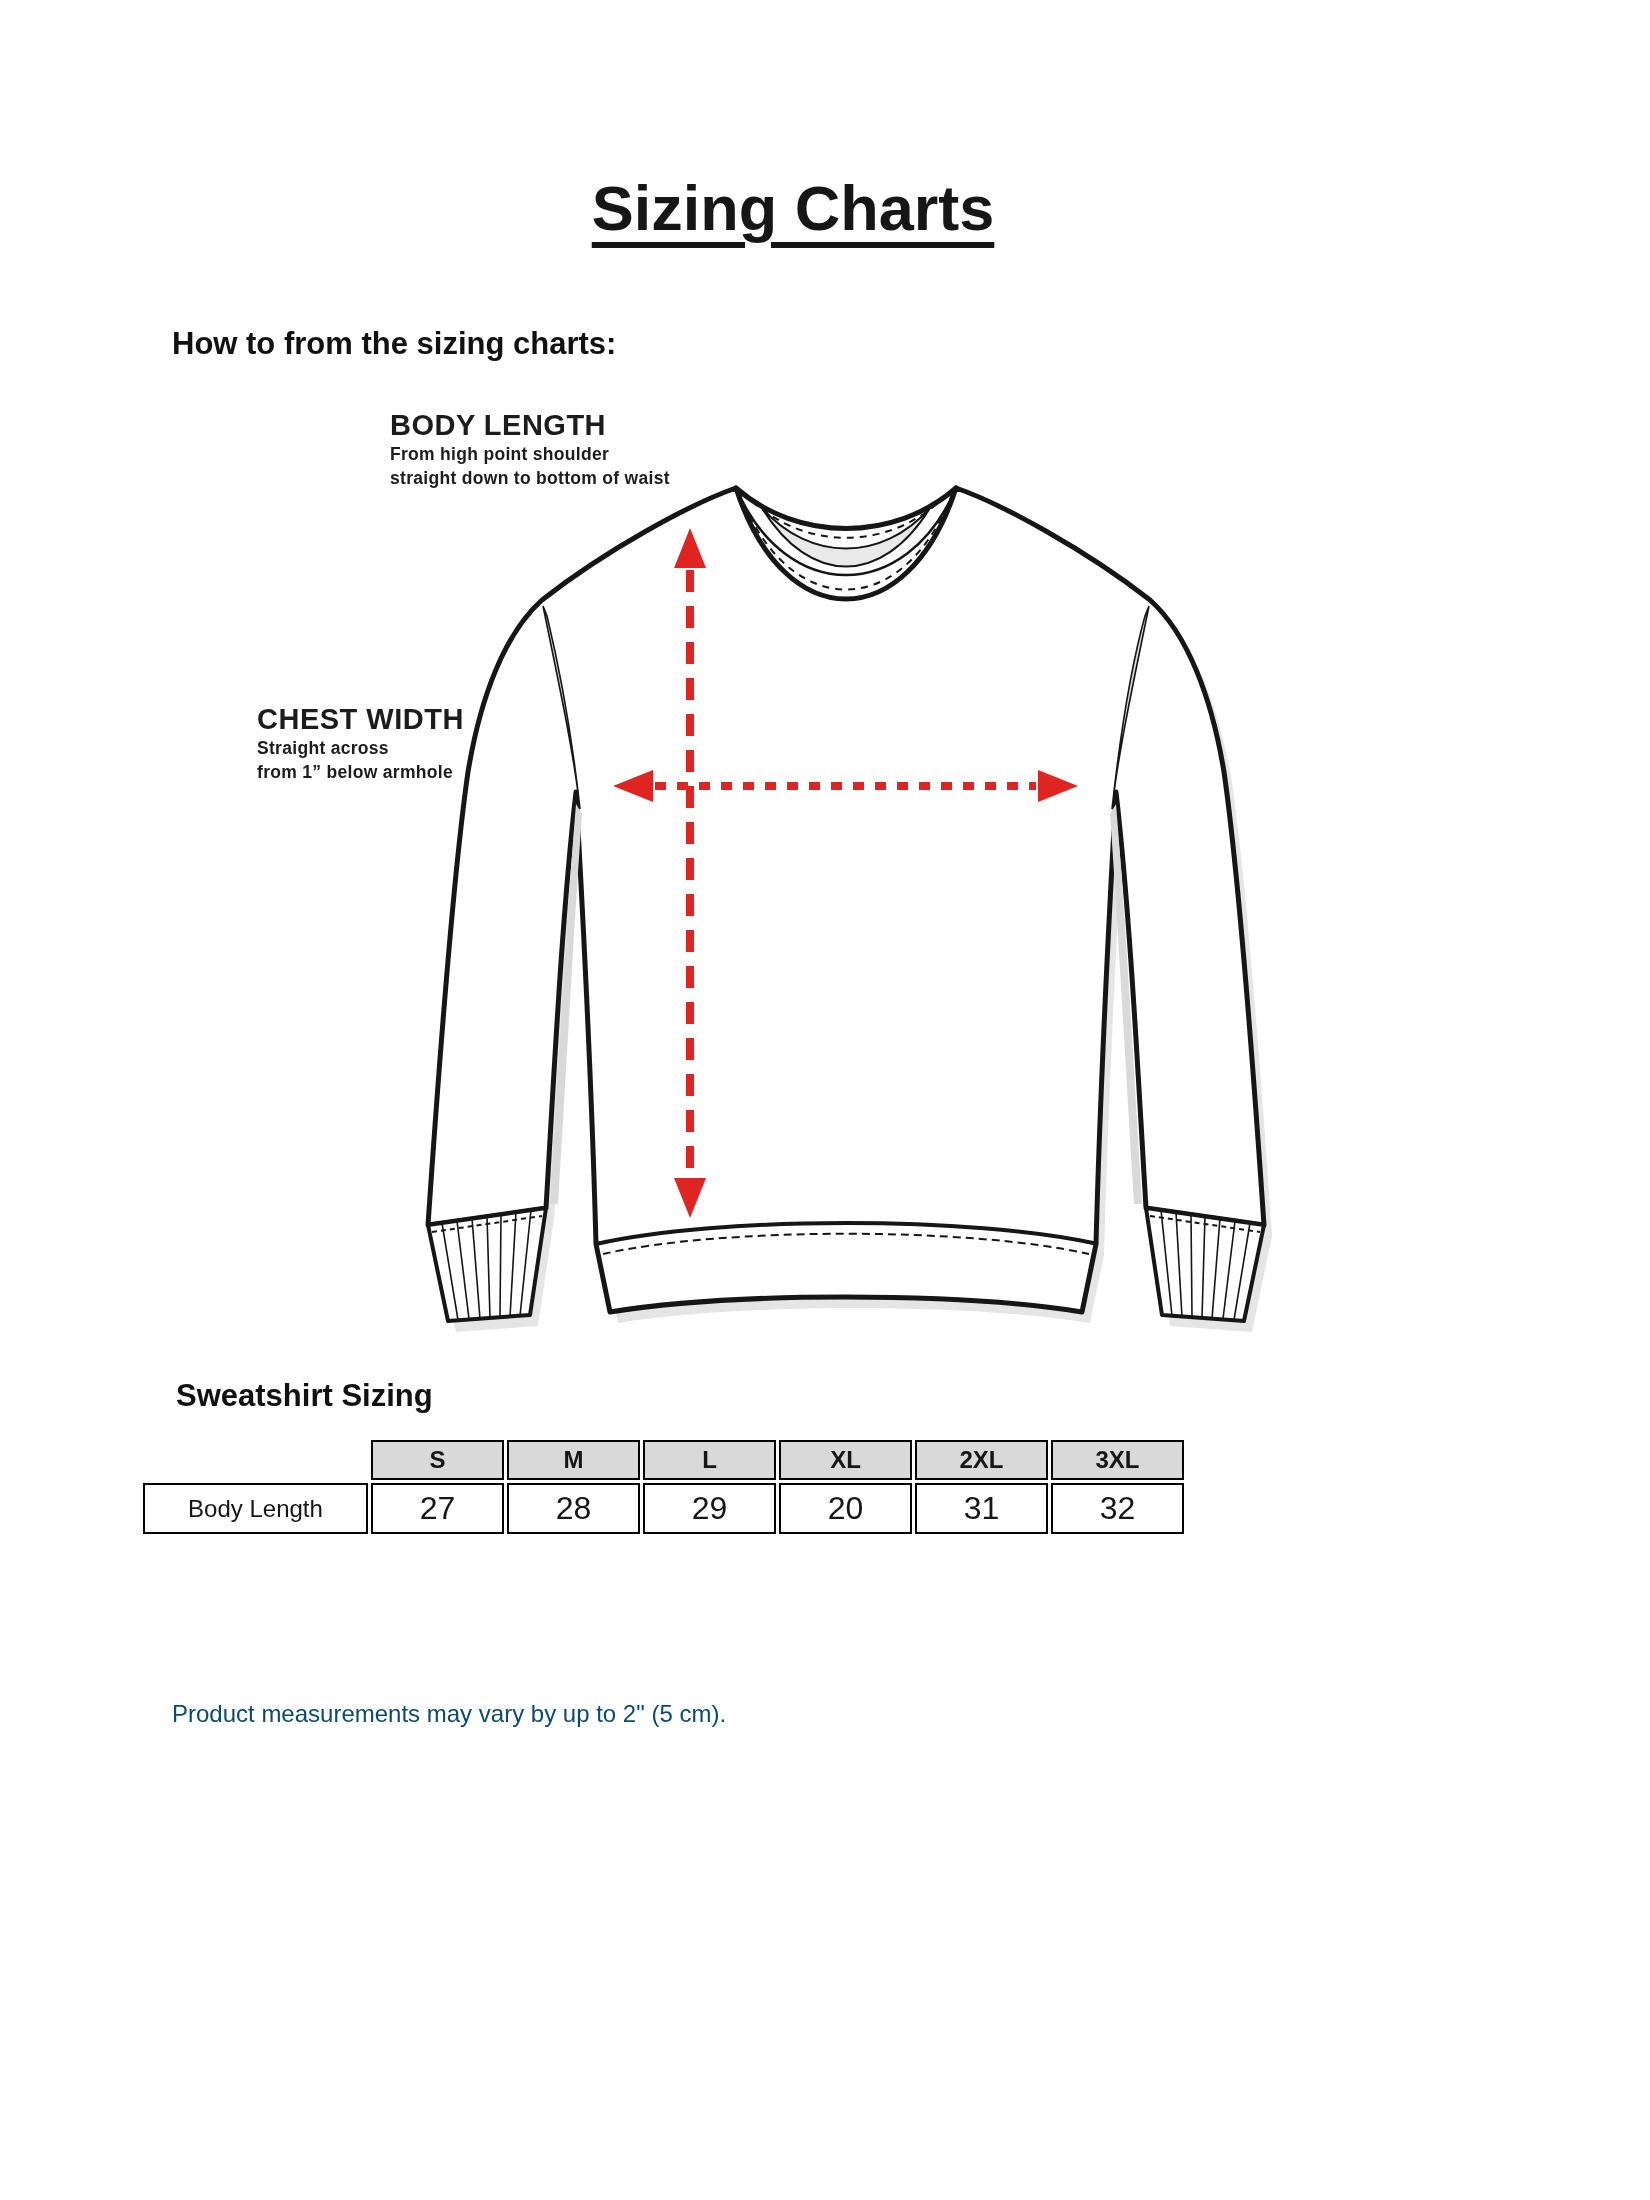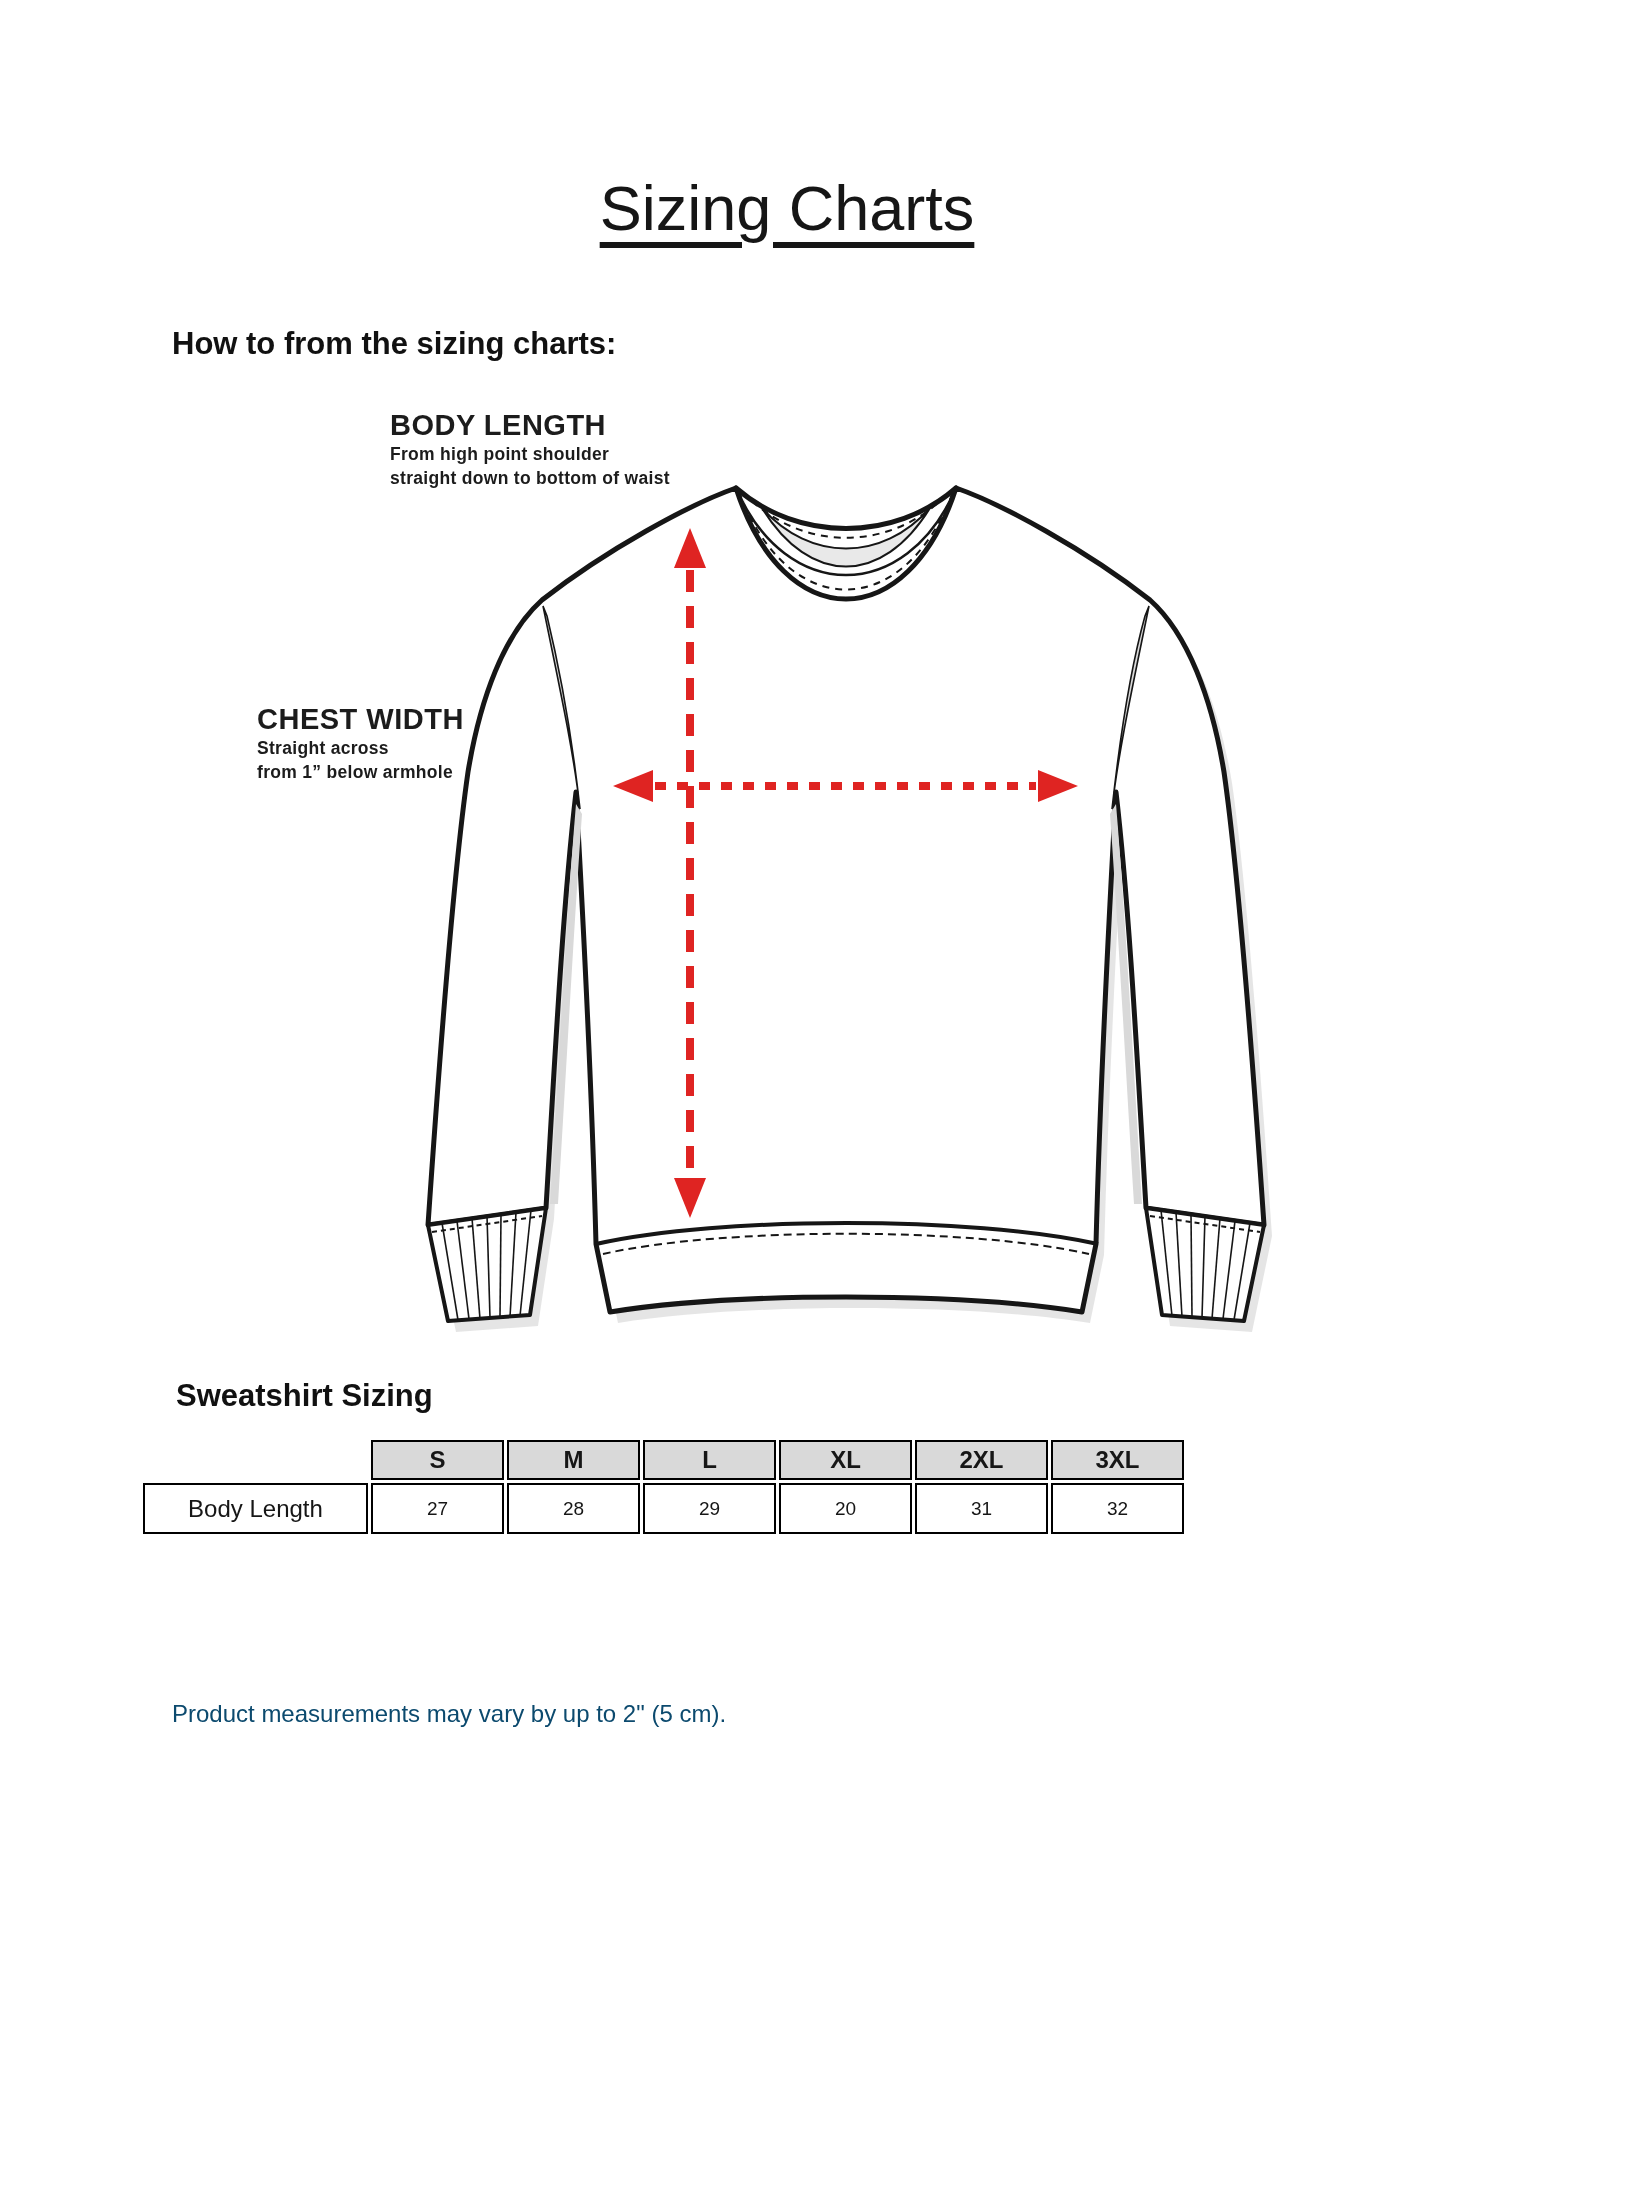--- a/index.html
+++ b/index.html
@@ -2,22 +2,22 @@
 <html><head>
 <meta charset="utf-8">
 <style>
   html,body{margin:0;padding:0;}
   body{
     width:1650px;height:2200px;background:#ffffff;position:relative;
     font-family:"Liberation Sans", sans-serif;color:#161616;overflow:hidden;
   }
   .abs{position:absolute;}
   .page-title{
-    top:172px;left:2px;width:1570px;text-align:center;
-    font-size:63px;font-weight:normal;letter-spacing:0px;
+    top:172px;left:8px;width:1570px;text-align:center;
+    font-size:63px;font-weight:bold;letter-spacing:0px;
   }
   .page-title span{
     text-decoration:underline;text-decoration-thickness:6px;text-underline-offset:12px;
   }
   .section-heading{
     font-size:31px;font-weight:bold;letter-spacing:0px;color:#111;
   }
   .howto{top:326px;left:172px;}
   .sweatshirt-heading{top:1378px;left:176px;}
   .diagram-label .dl-title{
@@ -35,21 +35,21 @@
     table-layout:fixed;
   }
   table.sizing th, table.sizing td{
     border:2.5px solid #000;padding:0;text-align:center;vertical-align:middle;
     font-family:"Liberation Sans", sans-serif;
   }
   table.sizing th{
     background:#d9d9d9;font-size:24px;font-weight:bold;height:36px;
   }
   table.sizing th.corner{border:none;background:transparent;}
-  table.sizing td{font-size:19px;font-weight:normal;height:47px;background:#fff;}
+  table.sizing td{font-size:32px;font-weight:normal;height:47px;background:#fff;}
   table.sizing td.rowlabel{font-size:24px;}
   col.c-label{width:225px;}
   col.c-size{width:133px;}
   .footer-note{top:1700px;left:172px;font-size:24px;color:#0c4a6e;}
 </style>
 </head>
 <body>
 
 <div class="abs page-title">
   <span>Sizing Charts</span>

